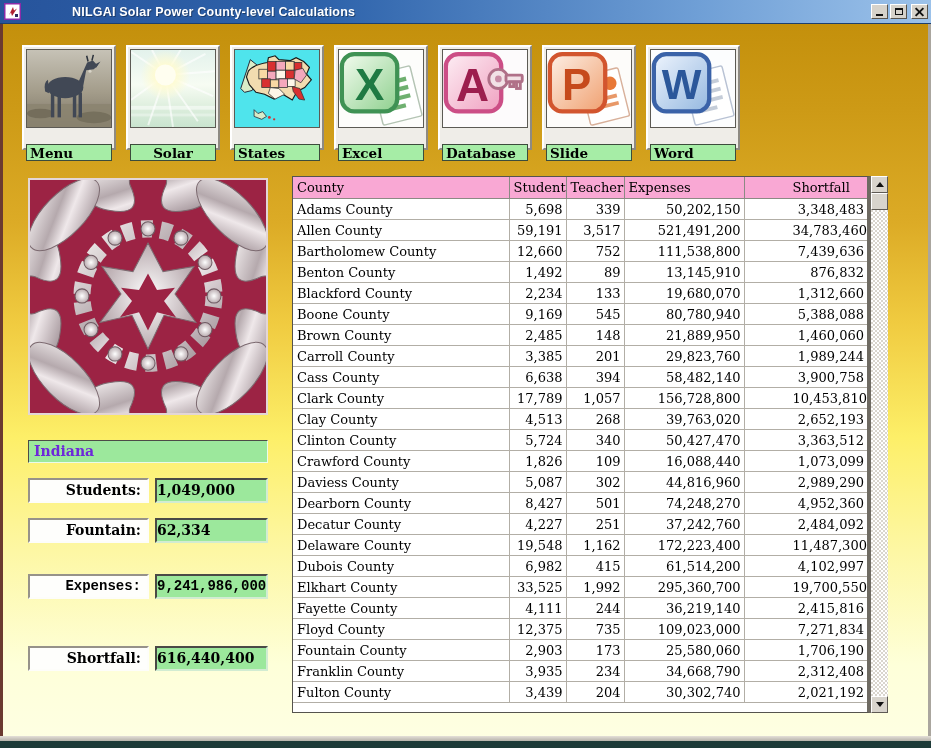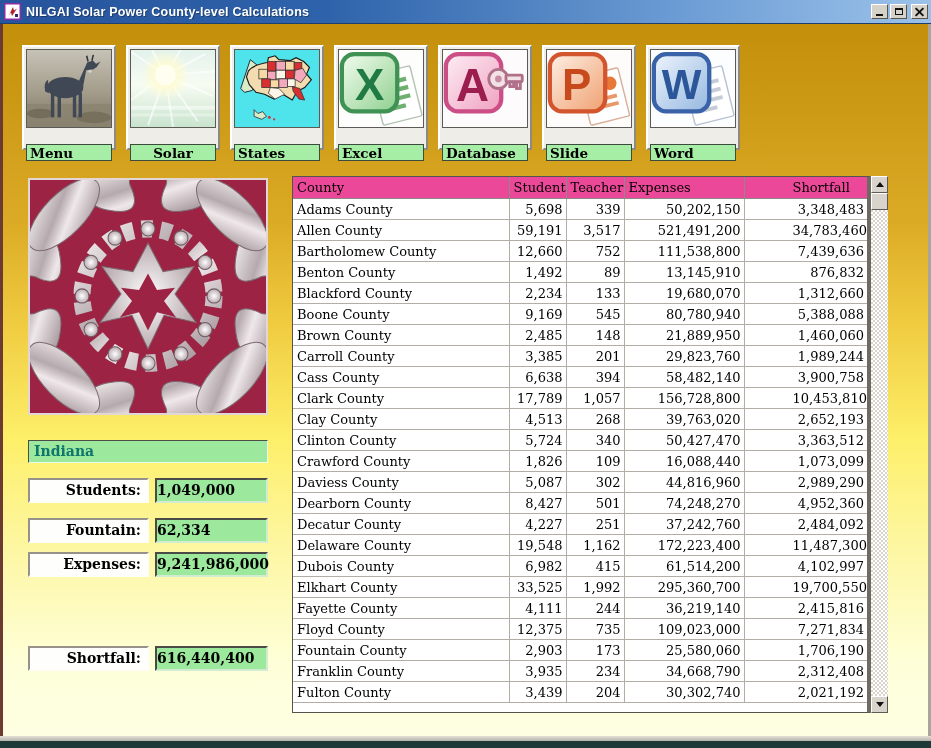--- a/index.html
+++ b/index.html
@@ -11,20 +11,21 @@
     box-sizing:border-box;
   }
   
   .titlebar{
     height:24px;flex:0 0 24px;
     background:linear-gradient(90deg,#27549c 0%,#2e63ab 35%,#6f9fd6 75%,#9cc2ea 100%);
     display:flex;align-items:center;
     padding:0 3px 0 4px;
     border-bottom:1px solid #1d3f6e;
     box-sizing:border-box;
+    gap:46px;
   }
   .app-icon{width:17px;height:17px;margin-right:5px;flex:0 0 17px;}
   .title-text{
     color:#fff;font-family:"Liberation Sans",sans-serif;
     font-weight:bold;font-size:12.5px;letter-spacing:.2px;
     flex:1 1 auto;white-space:nowrap;overflow:hidden;
     text-shadow:1px 1px 0 rgba(0,0,0,.35);
   }
   .win-controls{display:flex;gap:2px;align-items:center;}
   .win-btn{
@@ -71,48 +72,48 @@
   .fractal-box{
     position:absolute;left:28px;top:154px;width:240px;height:237px;
     border:2px solid #e3d6d6;box-sizing:border-box;background:#9c2344;
   }
   .fractal-box svg{display:block;width:100%;height:100%;}
   .state-bar{
     position:absolute;left:28px;top:416px;width:240px;height:23px;
     background:#9ce89c;
     border:1px solid;border-color:#4c4c48 #eafbea #eafbea #4c4c48;
     box-sizing:border-box;font-weight:bold;font-size:14px;
-    line-height:21px;padding-left:5px;color:#0f766e;
+    line-height:21px;padding-left:5px;color:#6d28d9;
   }
   .field-label{
     position:absolute;left:28px;width:121px;height:25px;
     background:#fefefc;
     border:2px solid;border-color:#96928a #fdfdfa #fdfdfa #96928a;
     box-sizing:border-box;font-weight:bold;font-size:14px;
     line-height:21px;text-align:right;padding-right:6px;color:#000;
   }
   .field-value{
     position:absolute;left:155px;width:113px;height:25px;
     background:#9ce89c;
     border:2px solid;border-color:#4a4a46 #d2ecd2 #d2ecd2 #4a4a46;
     box-sizing:border-box;font-weight:bold;font-size:14px;
     line-height:21px;color:#000;cursor:text;
   }
-  .row0{top:454px;} .row1{top:494px;} .row2{top:528px;} .row3{top:574px;margin-top:48px;}
+  .row0{top:454px;} .row1{top:494px;} .row2{top:550px;font-family:Liberation Mono, monospace;} .row3{top:574px;margin-top:48px;}
   
   .grid{position:absolute;left:292px;top:152px;width:596px;height:537px;}
   .grid-table-wrap{
     position:absolute;left:0;top:0;width:579px;height:537px;
     background:#fff;box-sizing:border-box;
     border:1px solid #55534e;border-right:4px solid #6e6a62;
     overflow:hidden;
   }
   table.data{border-collapse:collapse;width:100%;table-layout:fixed;font-size:13px;color:#000;}
   table.data th{
-    height:21px;background:#ec4899;font-weight:normal;text-align:left;
+    height:21px;background:#f9a8d4;font-weight:normal;text-align:left;
     padding:0 0 0 4px;border-right:1px solid #8c8a84;border-bottom:1px solid #8c8a84;
     overflow:hidden;white-space:nowrap;cursor:default;
   }
   table.data td{
     height:20px;padding:0;border-right:1px solid #b2aea6;border-bottom:1px solid #b2aea6;
     overflow:hidden;white-space:nowrap;background:#fff;
   }
   table.data td.county{padding-left:4px;}
   table.data td.num{text-align:right;padding-right:3px;}
   table.data th:last-child, table.data td:last-child{border-right:none;padding-left:48px;}

